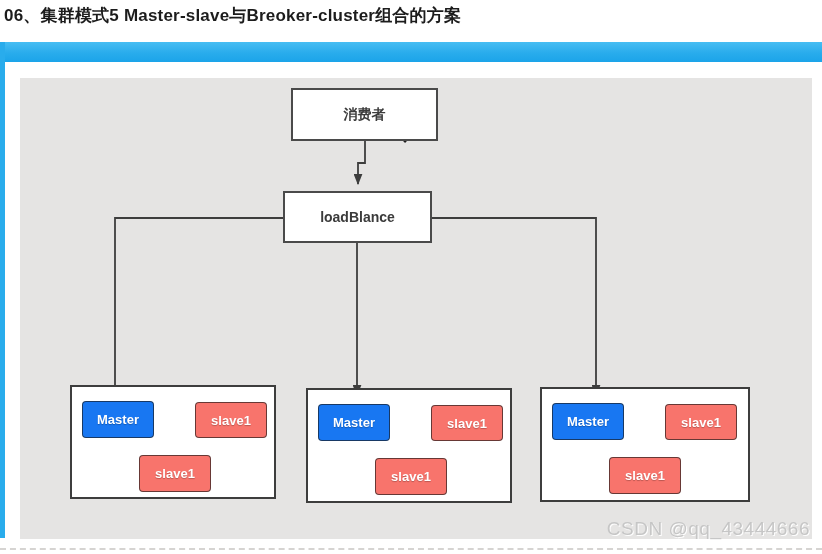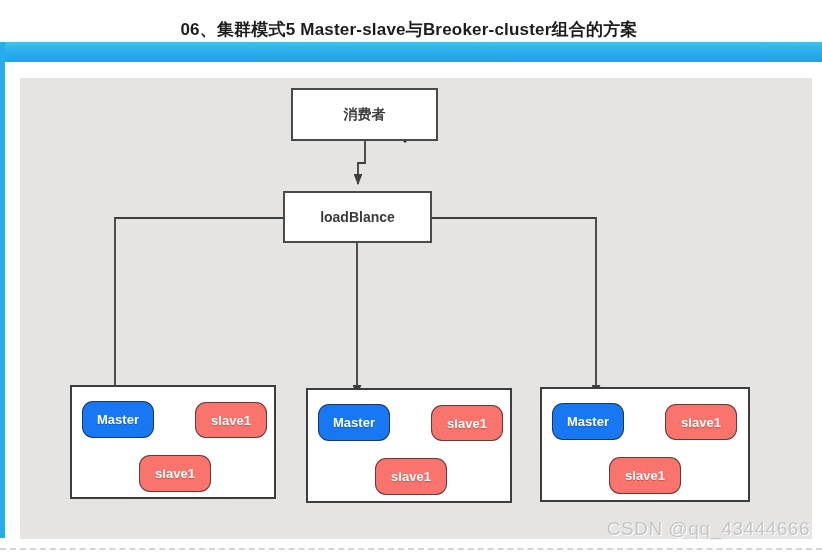--- a/index.html
+++ b/index.html
@@ -1,22 +1,22 @@
 <!DOCTYPE html>
 <html style="--frame-blue: #29ACEC; --panel-bg: #E5E4E3; --master-fill: #1877F2; --slave-fill: #F8746C; --line-color: #3D3D3D;"><head>
 <meta charset="utf-8">
 <style>
   html,body{margin:0;padding:0;background:#ffffff;}
   .screen{
     position:relative;width:822px;height:554px;background:#ffffff;
     font-family:"Liberation Sans","DejaVu Sans",sans-serif;overflow:hidden;
   }
   .page-title{
-    position:absolute;left:4px;top:18px;width:810px;
-    font-size:17px;font-weight:700;color:#1c1c1c;letter-spacing:.2px;text-align:center;
+    position:absolute;left:4px;top:4px;width:810px;
+    font-size:17px;font-weight:700;color:#1c1c1c;letter-spacing:.2px;
   }
   .frame-top{
     position:absolute;left:0;top:42px;width:822px;height:20px;
     background:linear-gradient(180deg,#47bdf3 0%,var(--frame-blue,#29acec) 55%,#1ba4e9 100%);
   }
   .frame-left{
     position:absolute;left:0;top:42px;width:5px;height:496px;
     background:var(--frame-blue,#29acec);
   }
   .panel{
@@ -31,21 +31,21 @@
   }
   .consumer{left:271px;top:10px;width:147px;height:53px;}
   .loadblance{left:263px;top:113px;width:149px;height:52px;}
   .cluster{
     position:absolute;background:#ffffff;border:2px solid #3d3d3d;box-sizing:border-box;
   }
   .c1{left:50px;top:307px;width:206px;height:114px;}
   .c2{left:286px;top:310px;width:206px;height:115px;}
   .c3{left:520px;top:309px;width:210px;height:115px;}
   .node{
-    position:absolute;border-radius:11px;border:1px solid rgba(25,25,25,.65);
+    position:absolute;border-radius:4px;border:1px solid rgba(25,25,25,.65);
     display:flex;align-items:center;justify-content:center;
     color:#ffffff;font-size:13px;font-weight:700;box-sizing:border-box;
     text-shadow:0 1px 1px rgba(0,0,0,.25);
   }
   .master{left:10px;top:14px;width:72px;height:37px;background:var(--master-fill,#1877f2);}
   .slave-r{left:123px;top:15px;width:72px;height:36px;background:var(--slave-fill,#f8746c);}
   .slave-b{left:67px;top:68px;width:72px;height:37px;background:var(--slave-fill,#f8746c);}
   .watermark{
     position:absolute;right:12px;top:518px;font-size:19px;color:#c6c6c6;
     text-shadow:1px 1px 0 rgba(255,255,255,.95);letter-spacing:.5px;

